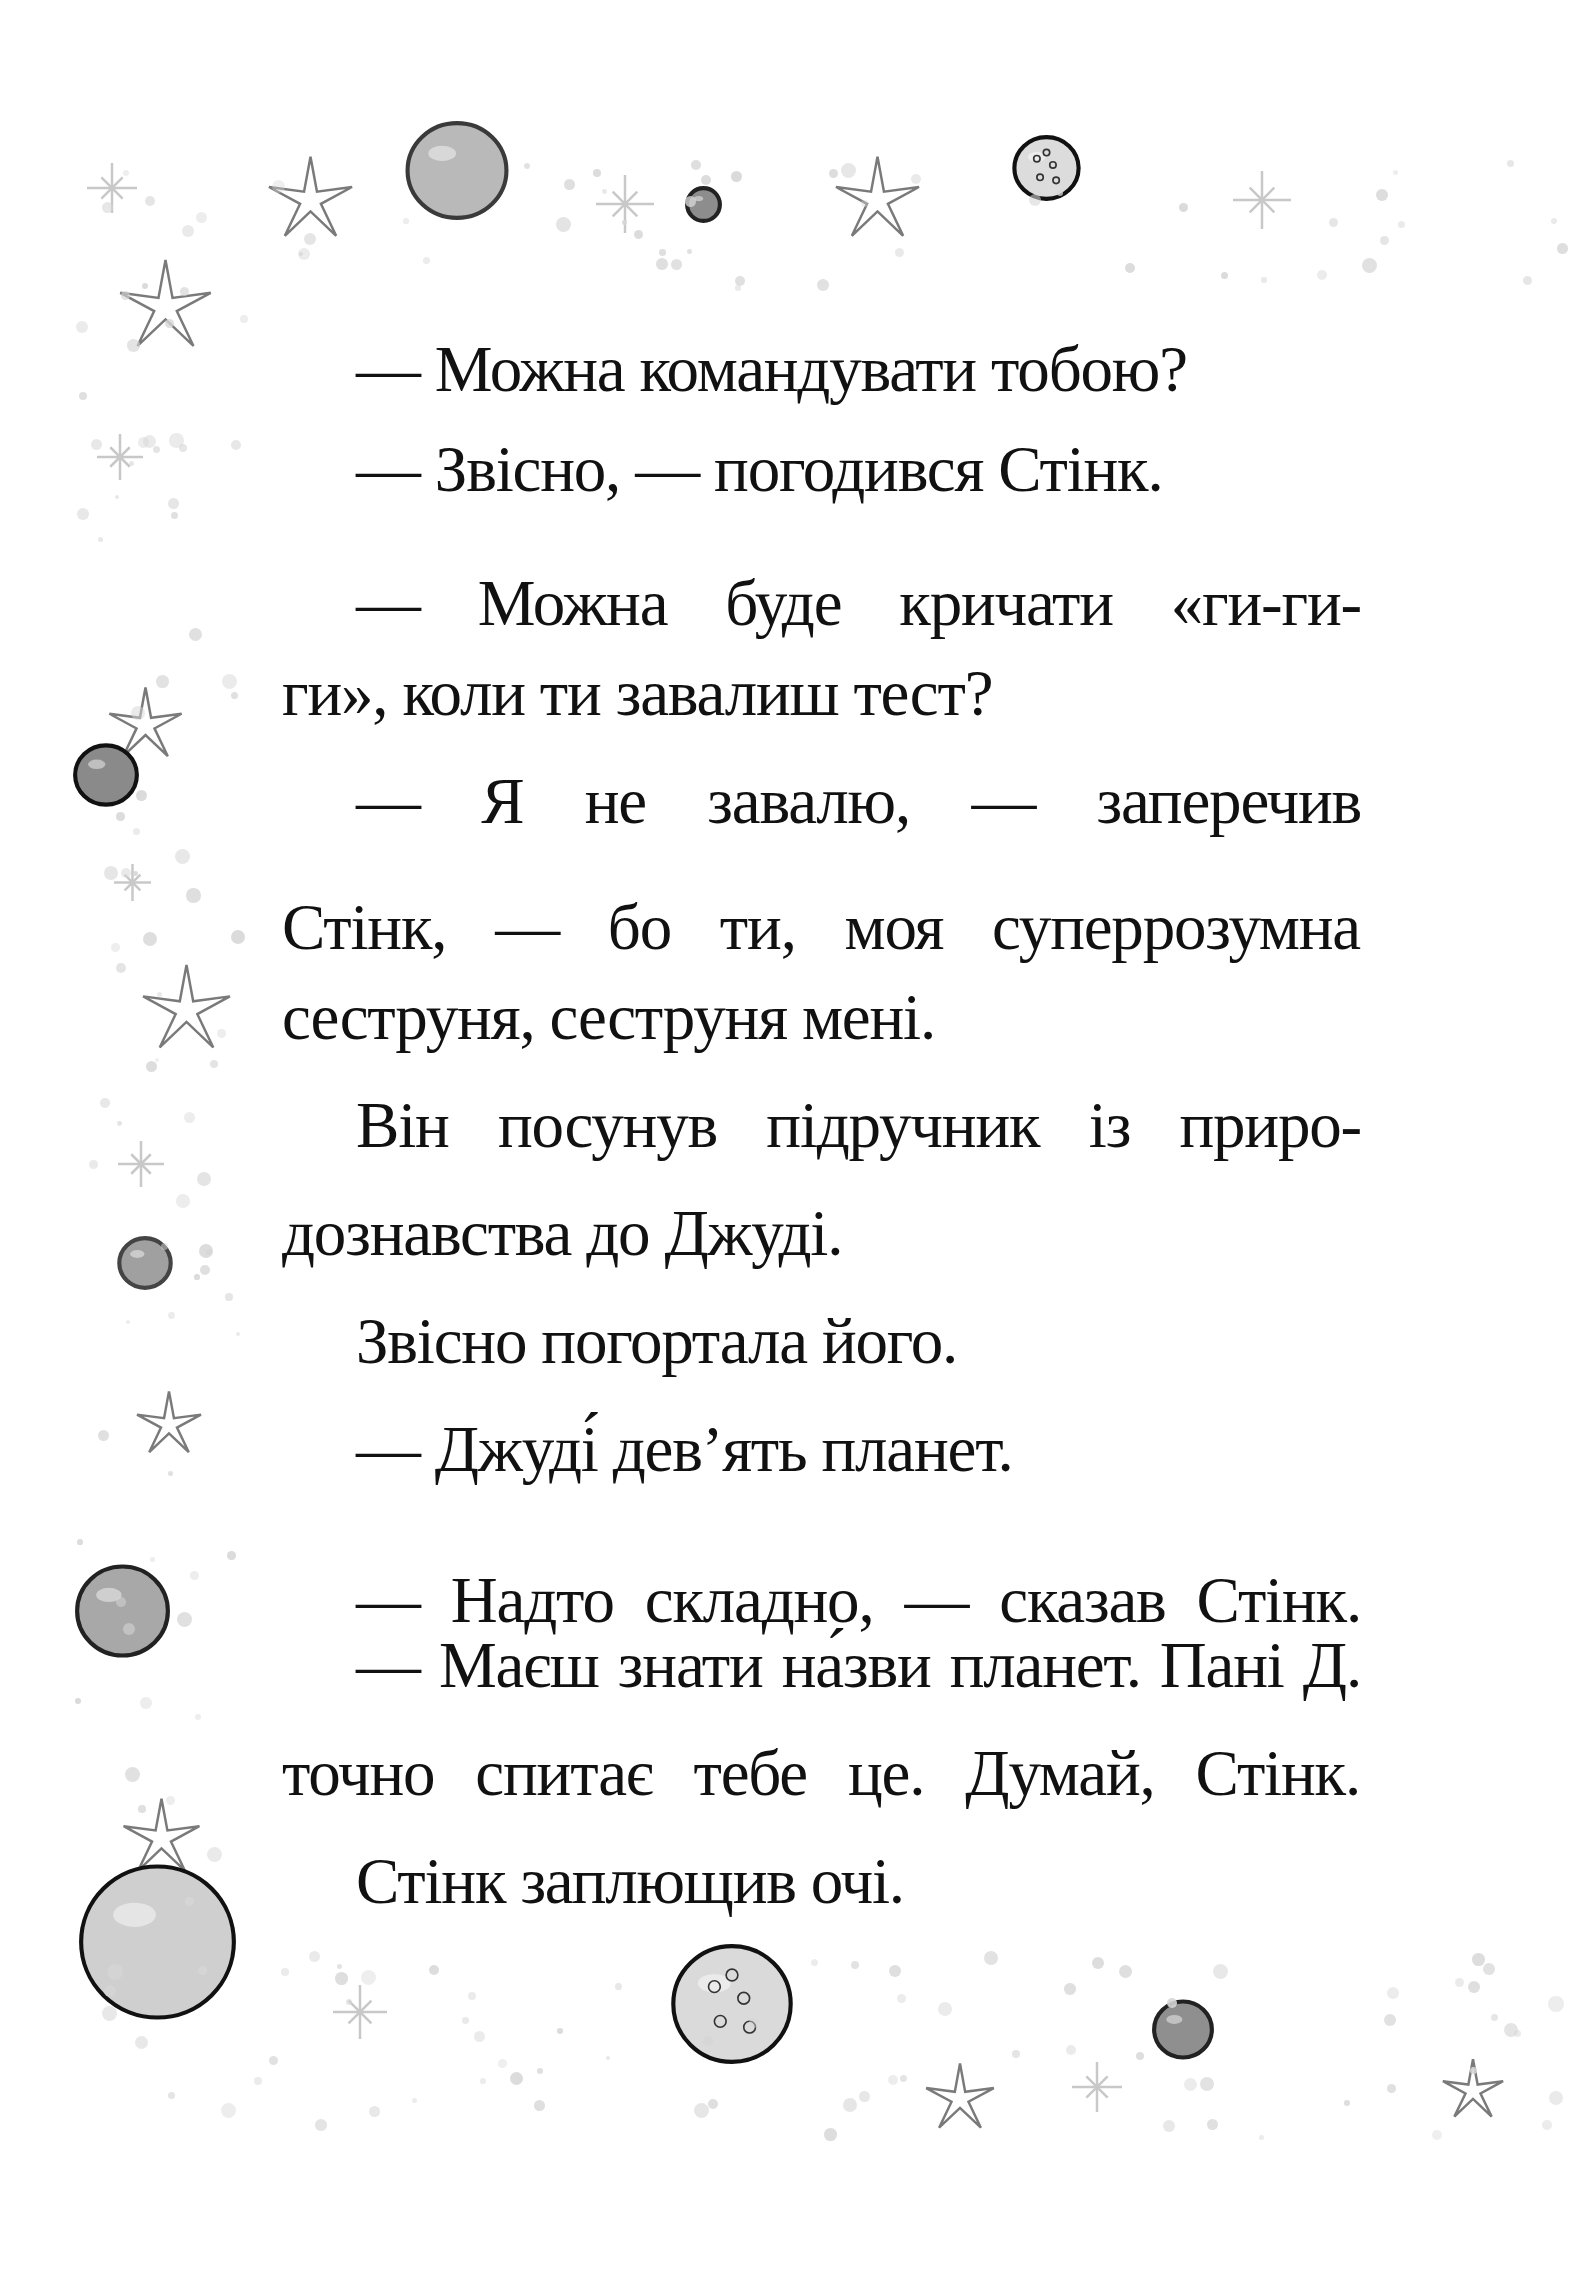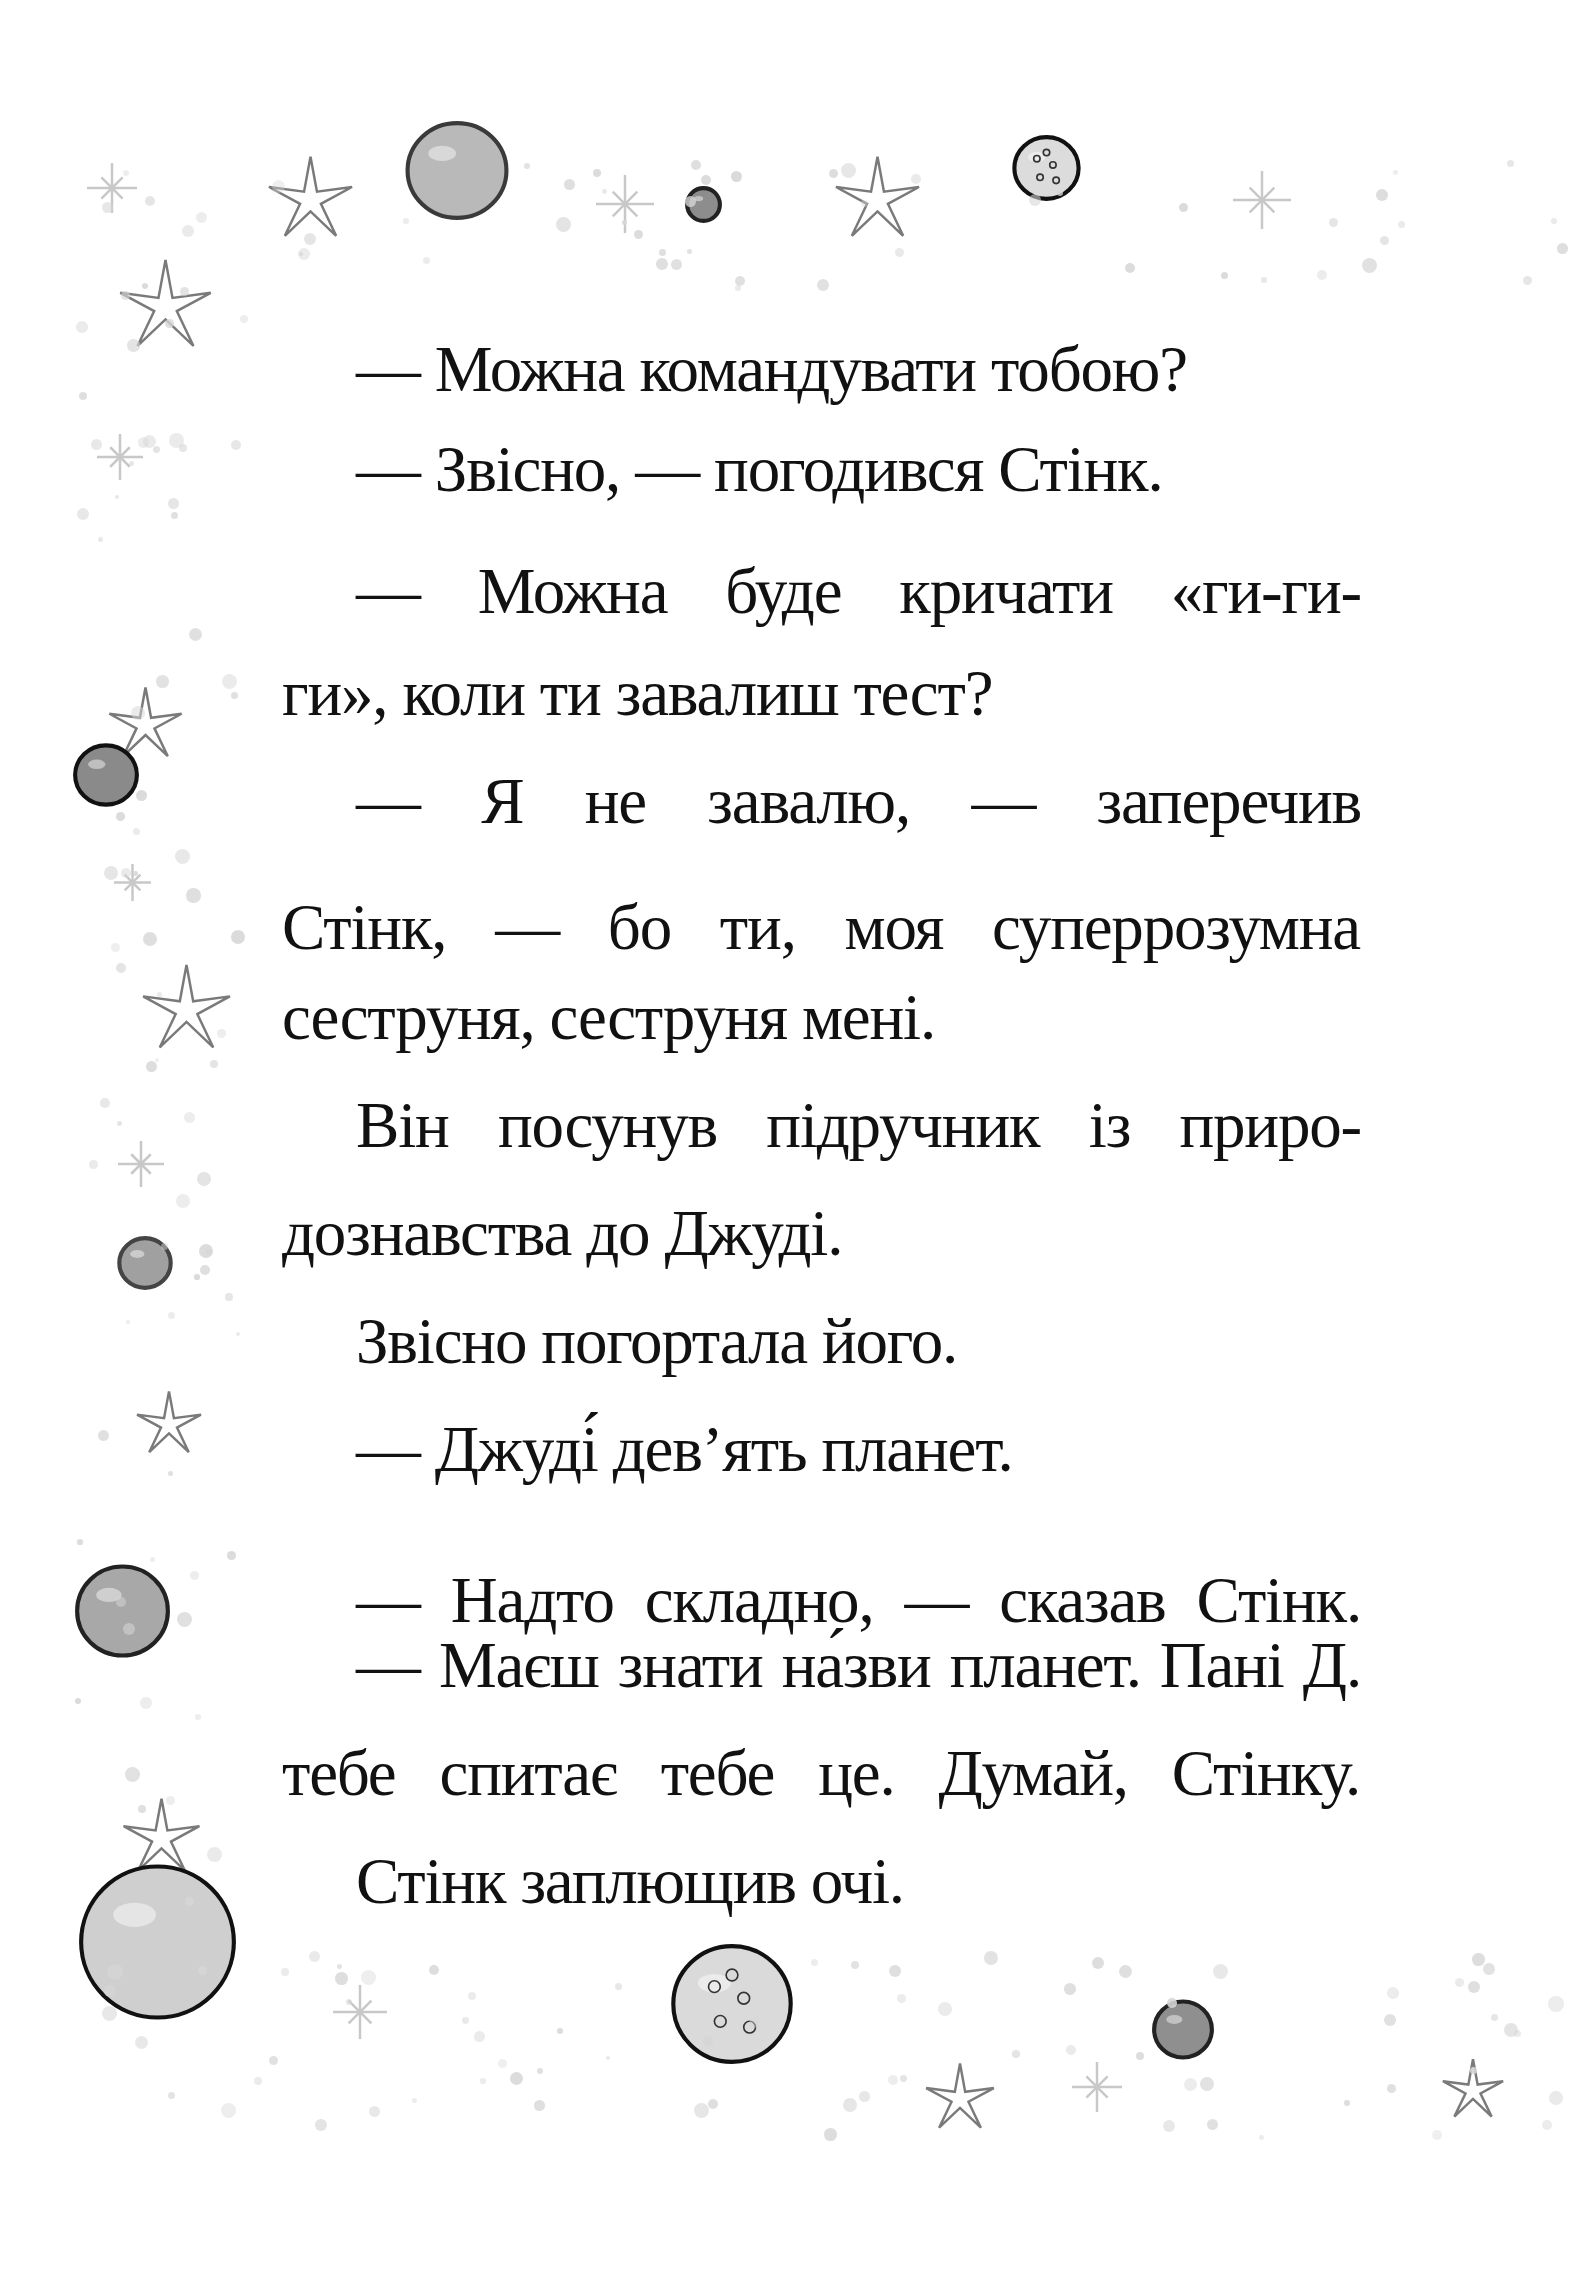--- a/index.html
+++ b/index.html
@@ -15,32 +15,32 @@
   .deco { position: absolute; }
   .dot { position: absolute; border-radius: 50%; background: #d6d6d6; }
 </style>
 </head>
 <body>
 
 <div id="page">
   <div id="text-block">
       <div class="line indent" style="top: 306px;">— Можна командувати тобою?</div>
       <div class="line indent" style="top: 406px;">— Звісно, — погодився Стінк.</div>
-      <div class="line indent justify" style="top: 528px;">— Можна буде кричати «ги-ги-</div>
+      <div class="line indent justify" style="top: 540px;">— Можна буде кричати «ги-ги-</div>
       <div class="line" style="top: 630px;">ги», коли ти завалиш тест?</div>
       <div class="line indent justify" style="top: 738px;">— Я не завалю, — заперечив</div>
       <div class="line justify" style="top: 864px;">Стінк, — бо ти, моя суперрозумна</div>
       <div class="line" style="top: 954px;">сеструня, сеструня мені.</div>
       <div class="line indent justify" style="top: 1062px;">Він посунув підручник із приро-</div>
       <div class="line" style="top: 1170px;">дознавства до Джуді.</div>
       <div class="line indent" style="top: 1278px;">Звісно погортала його.</div>
       <div class="line indent" style="top: 1386px;">— Джуді́ дев’ять планет.</div>
       <div class="line indent justify" style="top: 1537px;">— Надто складно, — сказав Стінк.</div>
       <div class="line indent justify" style="top: 1602px;">— Маєш знати на́зви планет. Пані Д.</div>
-      <div class="line justify" style="top: 1710px;">тебе спитає тебе це. Думай, Стінку.</div>
+      <div class="line justify" style="top: 1710px;">точно спитає тебе це. Думай, Стінк.</div>
       <div class="line indent" style="top: 1818px;">Стінк заплющив очі.</div>
     </div>
   <div id="deco-layer">
       <svg width="91" height="91" class="deco" style="left: 265px; top: 137px;" viewBox="0 0 110 110">
         <path d="M55.0 2.2L62.8 44.3L105.2 38.7L67.6 59.1L86.0 97.7L55.0 68.2L24.0 97.7L42.4 59.1L4.8 38.7L47.2 44.3Z" fill="#ffffff" stroke="#7a7a7a" stroke-width="3"></path>
       </svg>
       <svg width="91" height="91" class="deco" style="left: 832px; top: 137px;" viewBox="0 0 110 110">
         <path d="M55.0 2.2L62.8 44.3L105.2 38.7L67.6 59.1L86.0 97.7L55.0 68.2L24.0 97.7L42.4 59.1L4.8 38.7L47.2 44.3Z" fill="#ffffff" stroke="#7a7a7a" stroke-width="3"></path>
       </svg>
       <svg width="99" height="99" class="deco" style="left: 116px; top: 240px;" viewBox="0 0 120 120">

